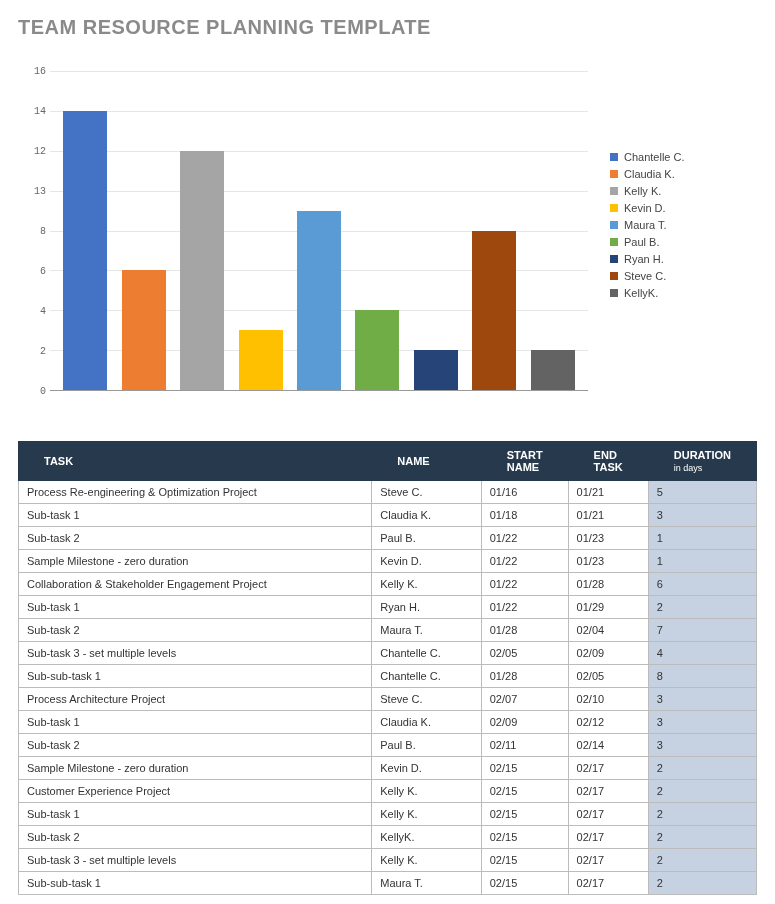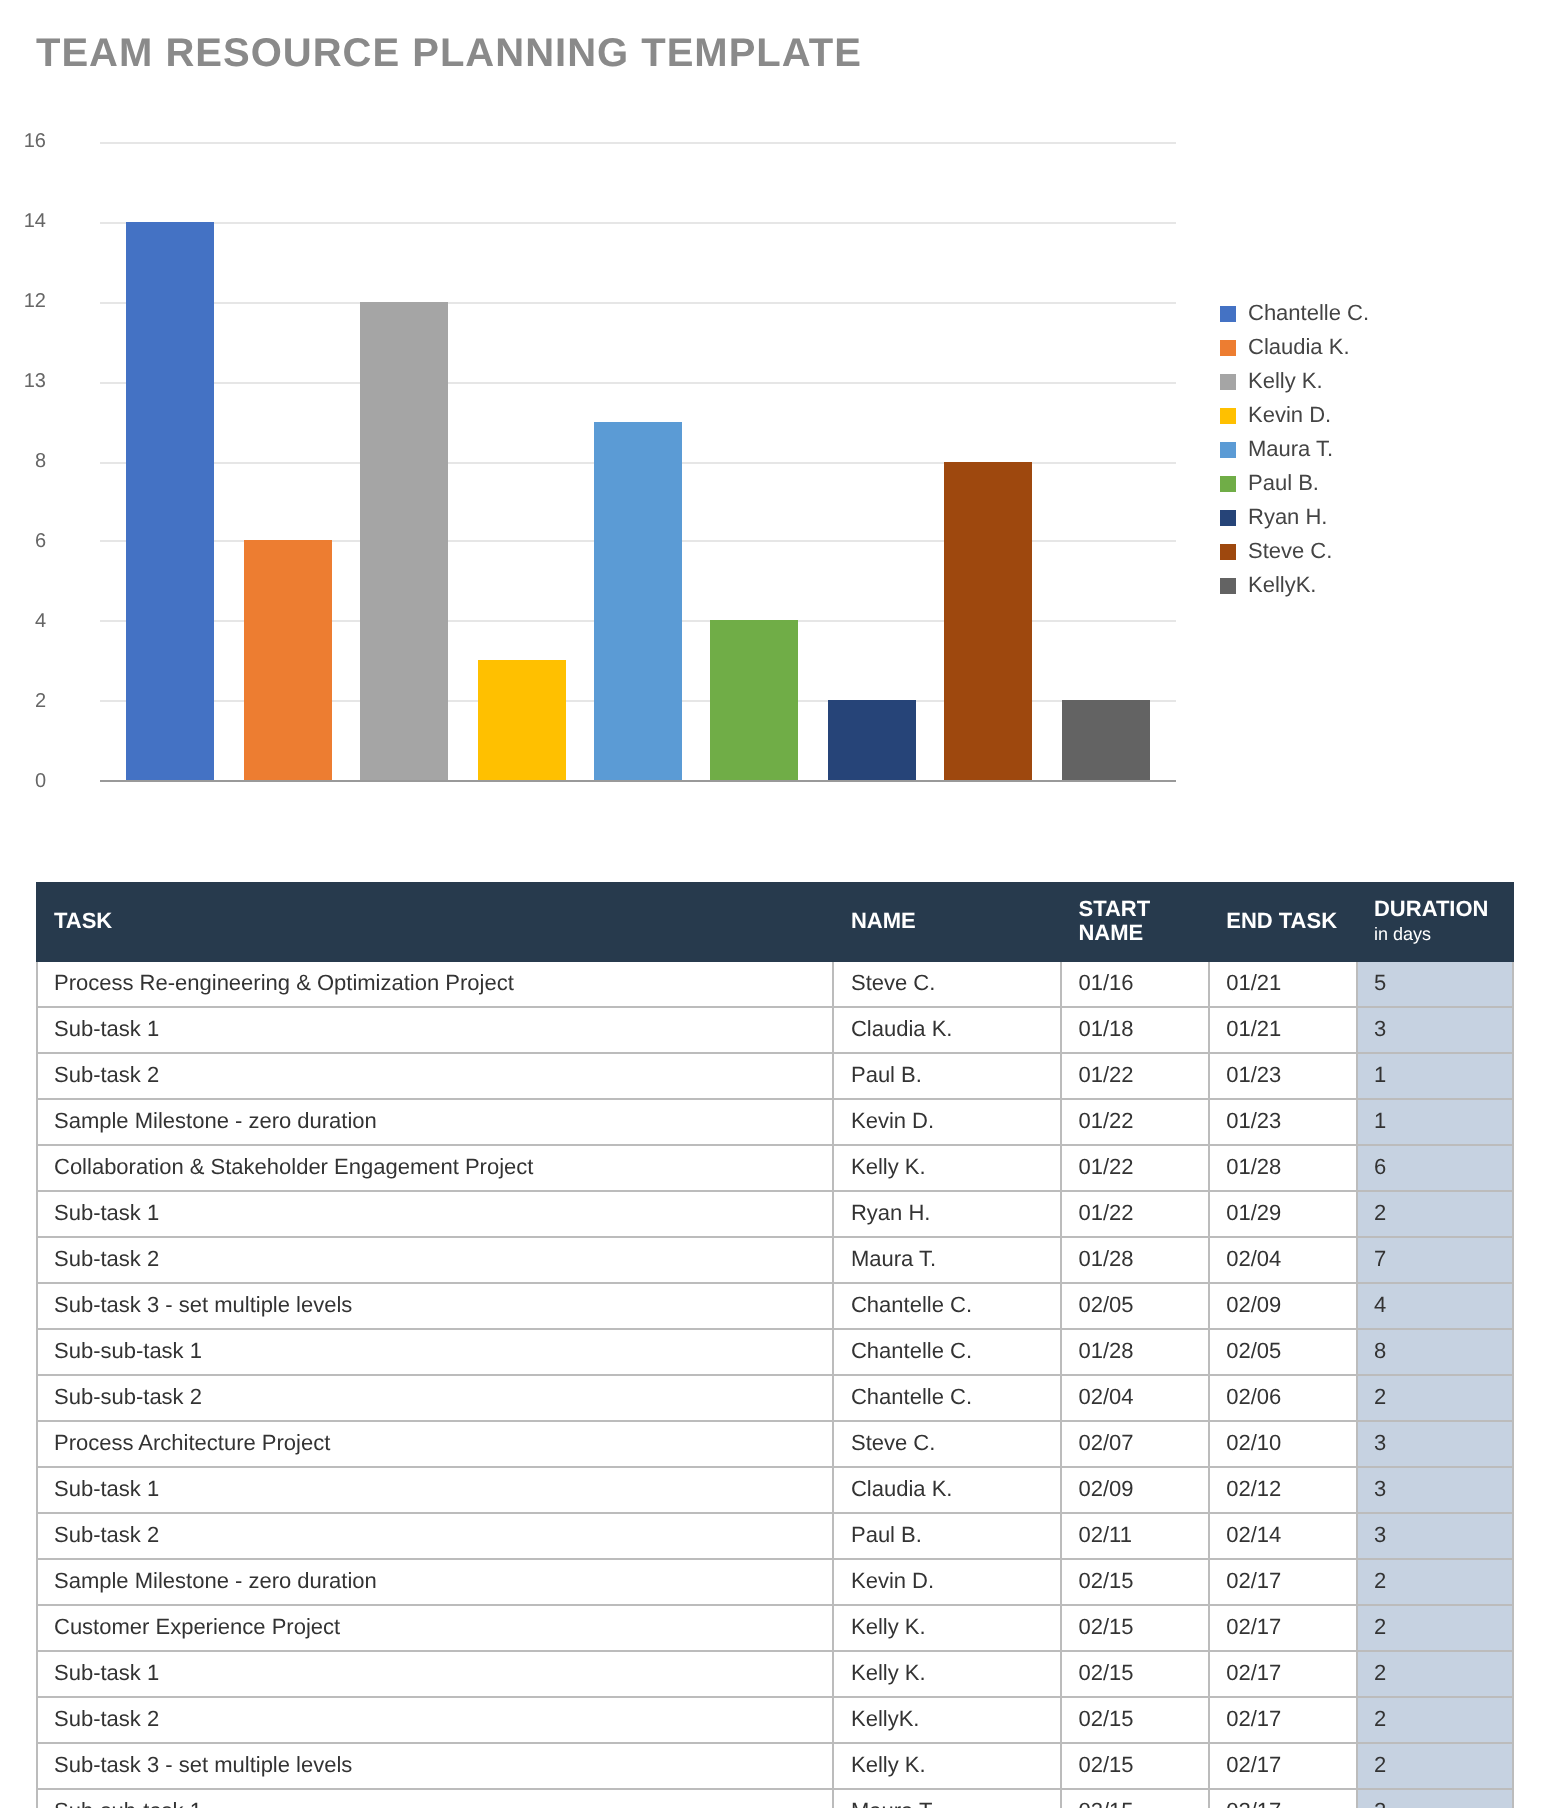--- a/index.html
+++ b/index.html
@@ -30,24 +30,25 @@
     }
     .yaxis {
       position: absolute;
       left: 0;
       top: 0;
       bottom: 20px;
       width: 28px;
     }
     .ytick {
       position: absolute;
-      right: 23px;
+      right: 0;
       font-size: 10px;
       color: #666;
       transform: translateY(-50%);
+      font-family: Liberation Mono, monospace;
     }
     .plot {
       position: absolute;
       left: 32px;
       right: 0;
       top: 0;
       bottom: 20px;
       border-bottom: 1px solid #999;
     }
     .grid {
@@ -88,21 +89,21 @@
     table.tasks {
       width: 100%;
       border-collapse: collapse;
       font-size: 11px;
     }
     table.tasks th {
       background: #273a4d;
       color: #ffffff;
       font-weight: bold;
       text-align: left;
-      padding: 7px 8px;
+      padding: 7px 25px;
       border: 1px solid #273a4d;
       font-size: 11px;
     }
     table.tasks th .unit {
       font-weight: normal;
       font-size: 9px;
     }
     table.tasks td {
       border: 1px solid #bcbcbc;
       padding: 5px 8px;
@@ -270,27 +271,20 @@
         <td class="dur">4</td>
       </tr>
       <tr>
         <td>Sub-sub-task 1</td>
         <td>Chantelle C.</td>
         <td>01/28</td>
         <td>02/05</td>
         <td class="dur">8</td>
       </tr>
       <tr>
-        <td>Sub-sub-task 2</td>
-        <td>Chantelle C.</td>
-        <td>02/04</td>
-        <td>02/06</td>
-        <td class="dur">2</td>
-      </tr>
-      <tr>
         <td>Process Architecture Project</td>
         <td>Steve C.</td>
         <td>02/07</td>
         <td>02/10</td>
         <td class="dur">3</td>
       </tr>
       <tr>
         <td>Sub-task 1</td>
         <td>Claudia K.</td>
         <td>02/09</td>

